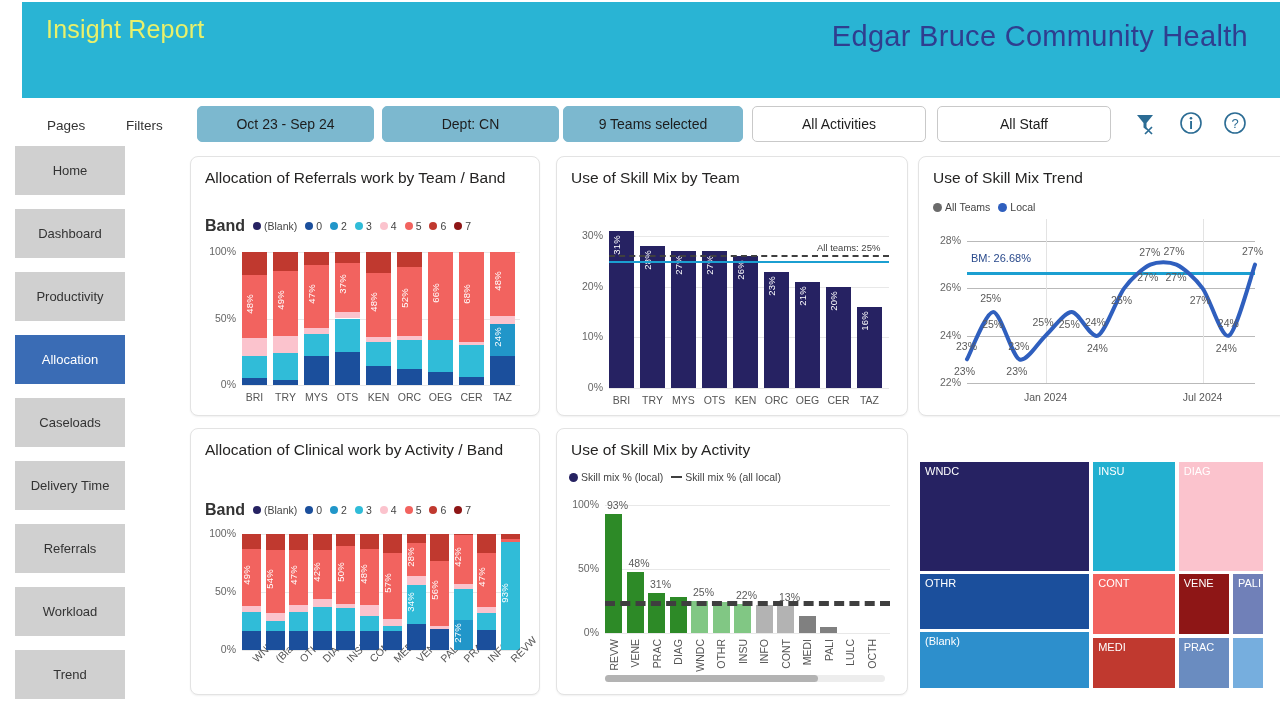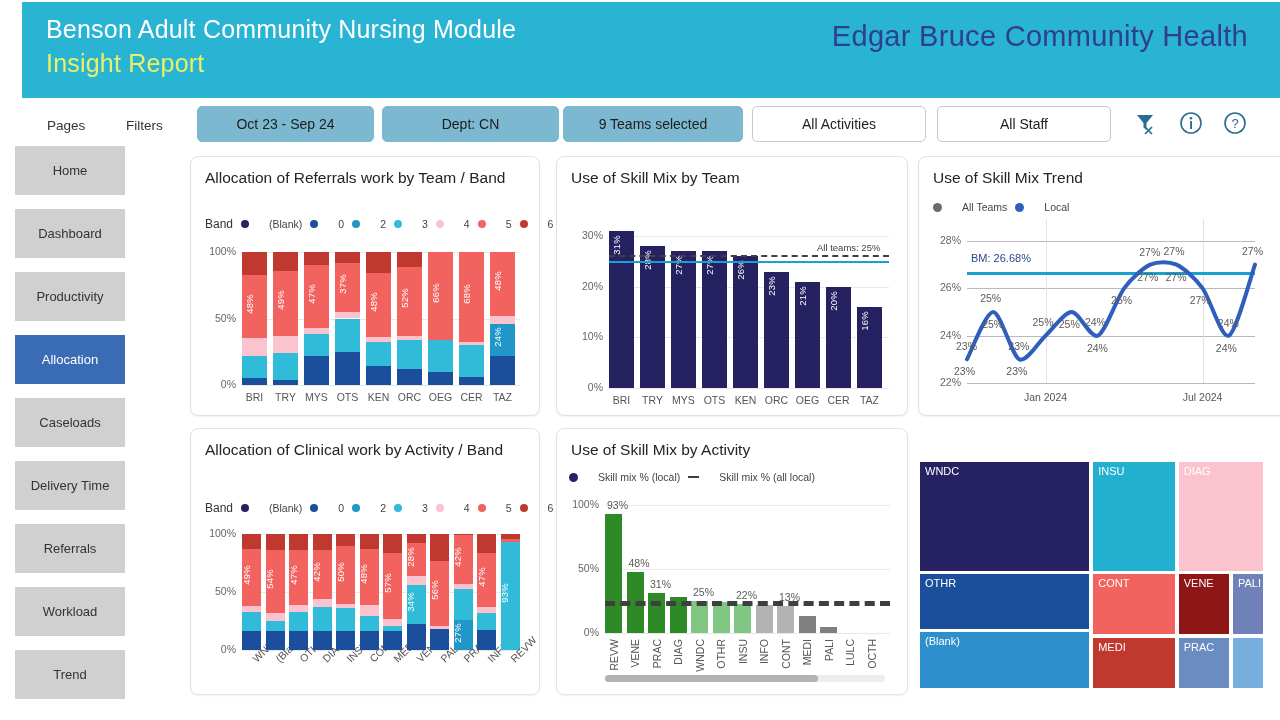--- a/index.html
+++ b/index.html
@@ -59,22 +59,22 @@
   .card-title{
     position:absolute;left:14px;top:10px;right:12px;
     font-size:15.5px;color:#252423;line-height:21px;
   }
   .plain-title{
     position:absolute;font-size:15.5px;color:#252423;
   }
 
   
   .legend{position:absolute;display:flex;align-items:center;gap:5px;font-size:10.5px;color:#444;}
-  .legend .lbl{font-weight:normal;color:#333;margin-right:3px;font-size:12px;}
-  .legend .it{display:flex;align-items:center;gap:20px;margin-right:3px;}
+  .legend .lbl{font-weight:bold;color:#333;margin-right:3px;font-size:16px;}
+  .legend .it{display:flex;align-items:center;gap:3px;margin-right:3px;}
   .dot{width:8px;height:8px;border-radius:50%;display:inline-block;}
   .dash{width:11px;height:2px;display:inline-block;background:#888;}
 
   
   .ytick{position:absolute;font-size:10.5px;color:#666;text-align:right;}
   .xtick{position:absolute;font-size:10.5px;color:#555;text-align:center;}
   .gl{position:absolute;height:1px;background:#e8e8e8;}
   .gl-solid{position:absolute;height:1px;background:#b9b9b9;}
   .vgl{position:absolute;width:1px;background:#e3e3e3;}
 
@@ -102,21 +102,20 @@
   .scroll-track{position:absolute;height:7px;border-radius:4px;background:#ededed;}
   .scroll-thumb{position:absolute;height:7px;border-radius:4px;background:#b3b3b3;}
 </style>
 </head>
 <body>
 
 <div class="page">
 
   <div class="header">
     <div class="hdr-left">
-      <div class="hdr-title">Benson Adult Community Nursing Module</div>
       <div class="hdr-sub">Insight Report</div>
     </div>
     <div class="hdr-right">Edgar Bruce Community Health</div>
   </div>
 
   <div class="rail-head pages">Pages</div>
   <div class="rail-head filters">Filters</div>
   <div id="rail-buttons">
       <div class="pagebtn" style="top: 146px;">
         <span>Home</span>

